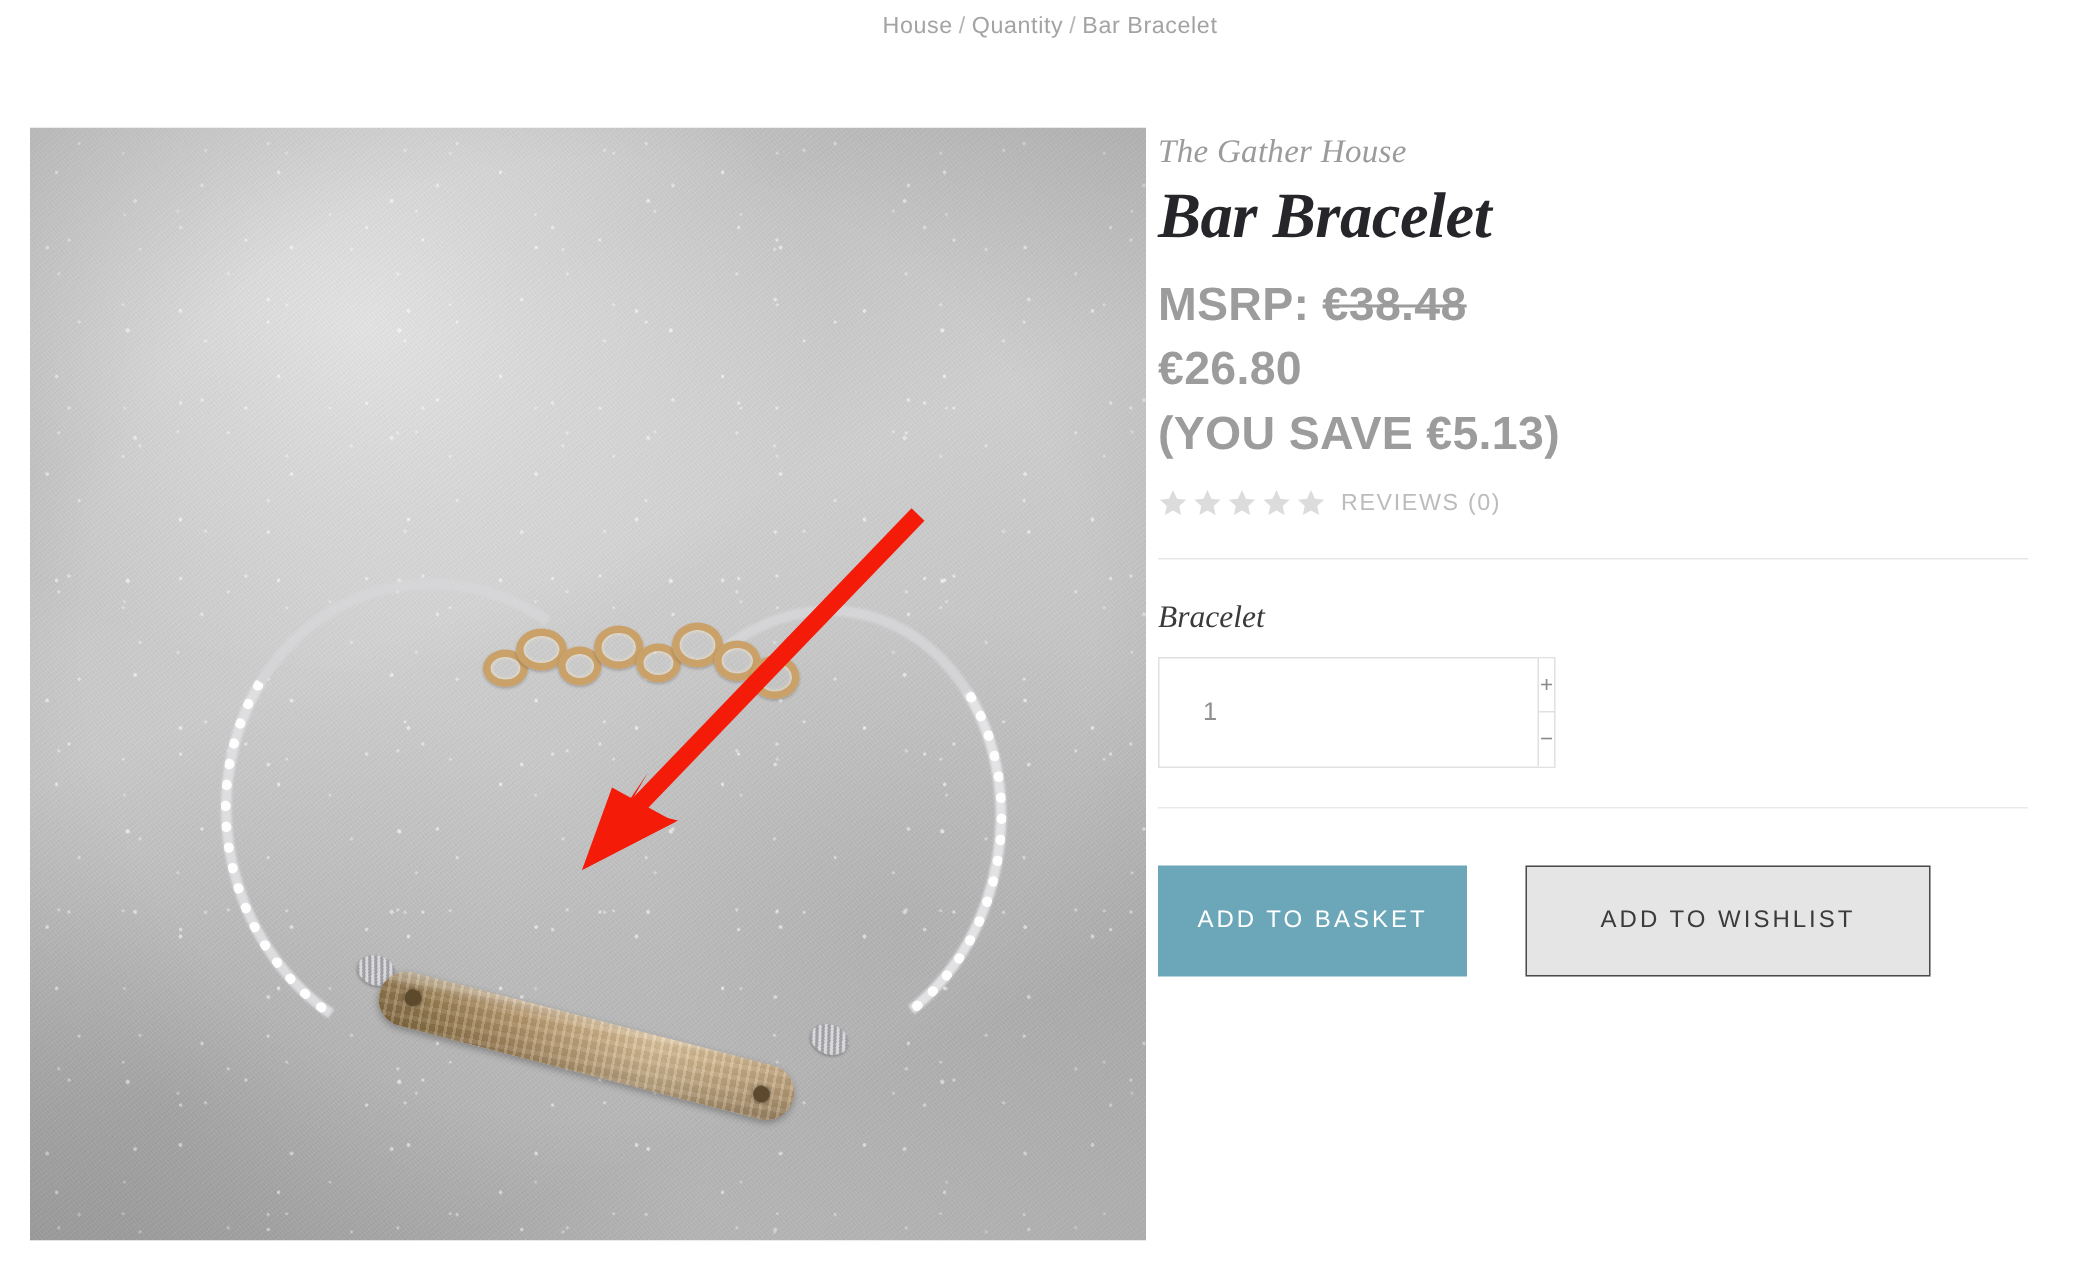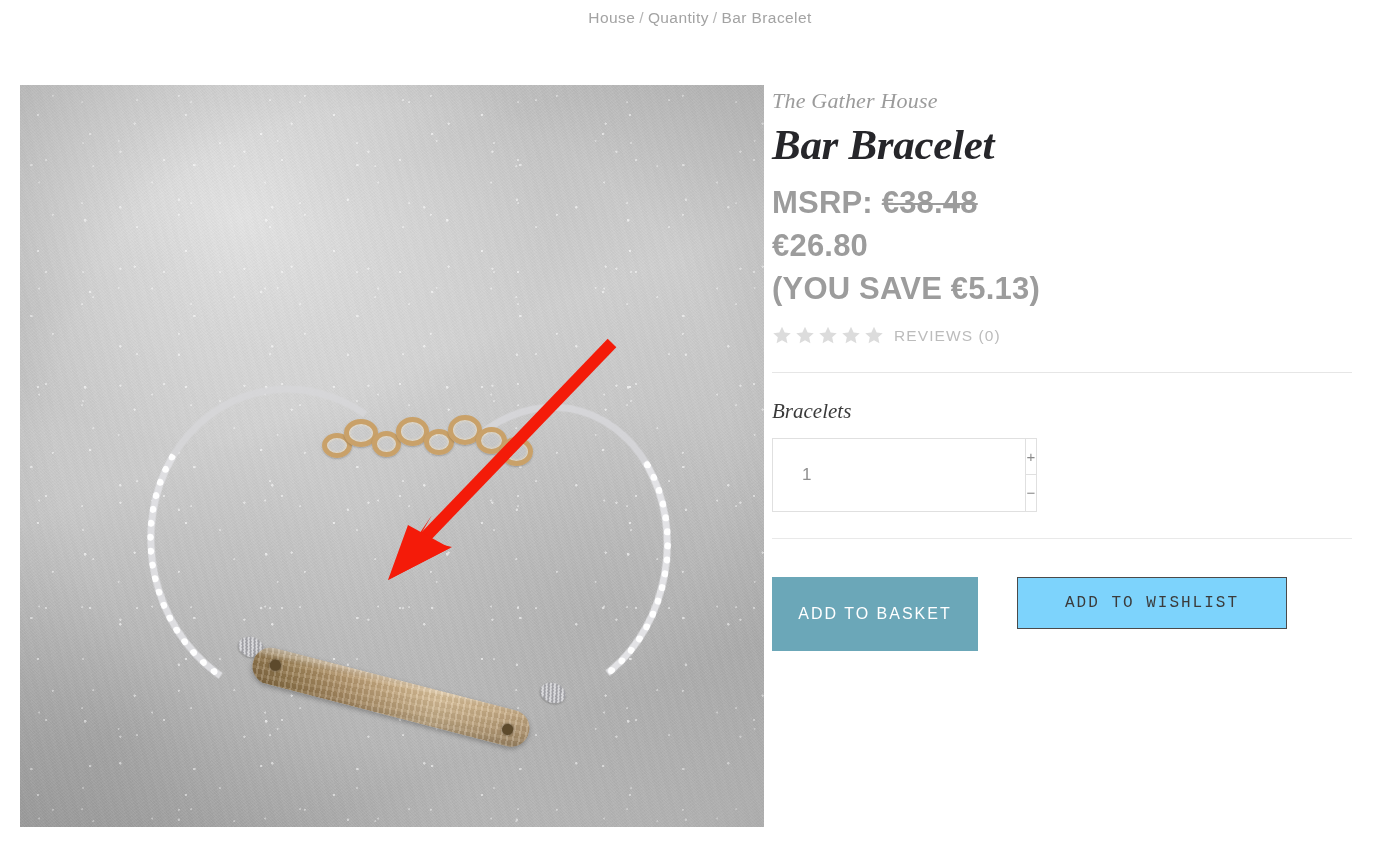--- a/index.html
+++ b/index.html
@@ -344,28 +344,28 @@
     background: #6ba7b8;
     border: 0;
     color: #ffffff;
     font-size: 16px;
     letter-spacing: 2.0px;
     cursor: pointer;
     font-family: "Liberation Sans", sans-serif;
   }
   .btn-wishlist {
     width: 270px;
-    height: 52px;
-    background: #7dd3fc;
+    height: 74px;
+    background: #e5e5e5;
     border: 1px solid #4a4a4a;
     color: #3b3b3b;
     font-size: 16px;
     letter-spacing: 2.0px;
     cursor: pointer;
-    font-family: Liberation Mono, monospace;
+    font-family: Liberation Sans, sans-serif;
   }
 </style>
 </head>
 <body>
 
 <div class="page">
 
   <nav class="breadcrumb">
     <a href="#">House</a><span class="sep">/</span><a href="#">Quantity</a><span class="sep">/</span><span class="current">Bar Bracelet</span>
   </nav>
@@ -434,21 +434,21 @@
           </svg>
         <svg class="star" viewBox="0 0 24 24">
             <polygon fill="#dcdcdc" points="12,2 15.2,8.9 22.5,9.8 17,14.8 18.5,22 12,18.3 5.5,22 7,14.8 1.5,9.8 8.8,8.9"></polygon>
           </svg>
       </div>
       <span class="reviews-label">REVIEWS (0)</span>
     </div>
 
     <div class="divider"></div>
 
-    <div class="qty-label">Bracelets</div>
+    <div class="qty-label">Bracelet</div>
     <div class="qty-wrap">
       <input class="qty-input" type="text" value="1" style="">
       <div class="qty-btns">
         <button class="qty-btn inc">+</button>
         <button class="qty-btn dec">−</button>
       </div>
     </div>
 
     <div class="divider2"></div>
 

